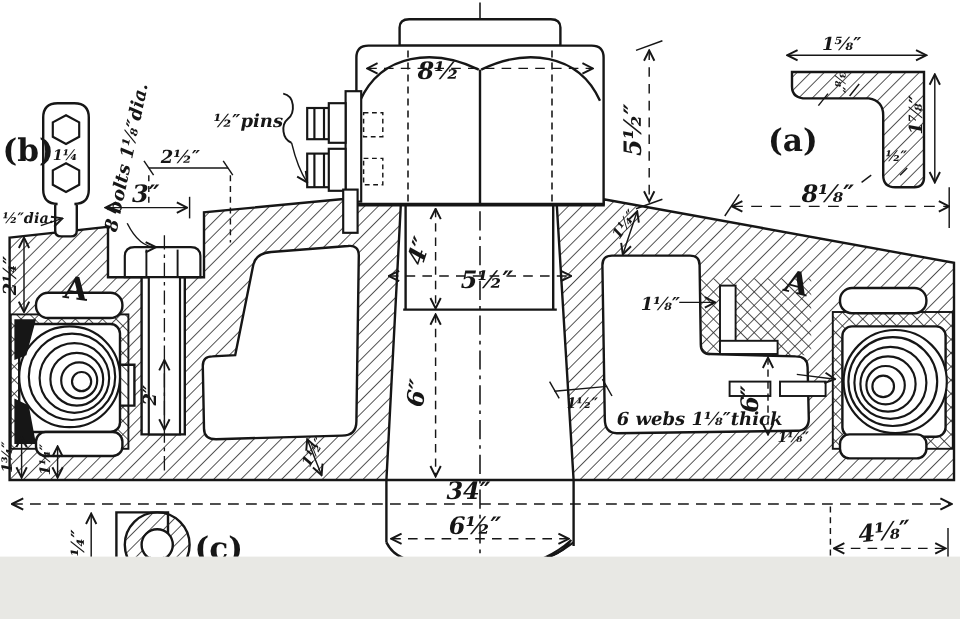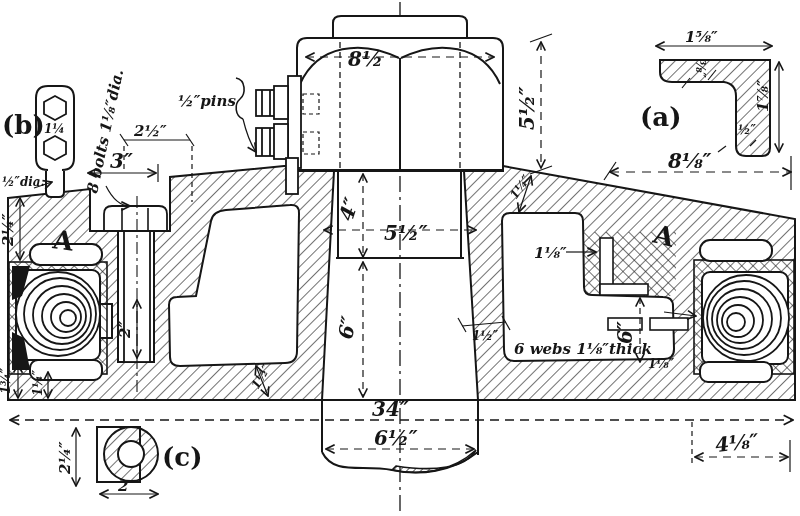--- a/index.html
+++ b/index.html
@@ -1,16 +1,16 @@
 <!DOCTYPE html>
 <html><head>
 <meta charset="utf-8">
 <style>
   html,body{margin:0;padding:0;background:#e8e8e4;}
-  .stage{width:800px;height:516px;position:relative;background:#ffffff;overflow:hidden;
+  .stage{width:800px;height:464px;position:relative;background:#ffffff;overflow:hidden;
          font-family:"DejaVu Serif", serif;}
   svg{display:block}
   text{fill:#161616;font-family:"DejaVu Serif", serif;font-style:italic;font-weight:700;}
   .big{font-size:20px}
   .med{font-size:15px}
   .sml{font-size:12px}
   .huge{font-size:26px;font-style:normal}
 </style>
 </head>
 <body>

